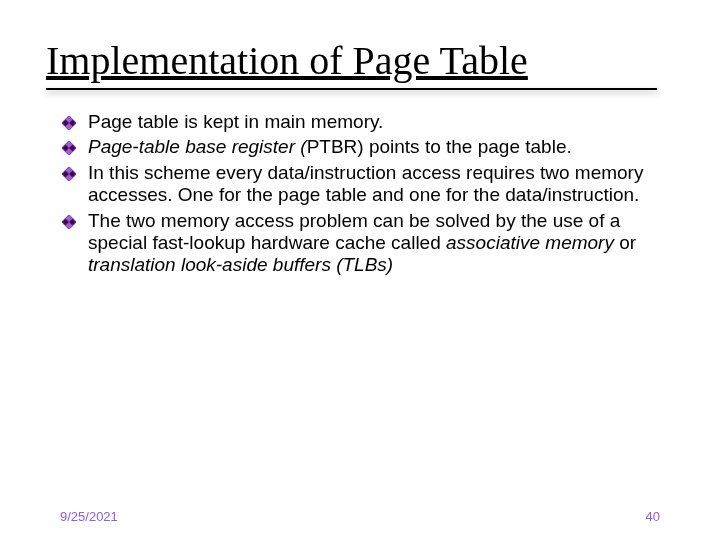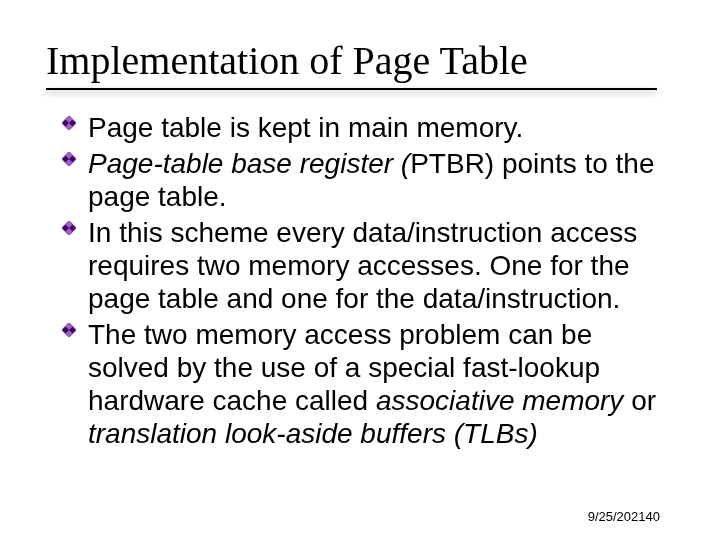--- a/index.html
+++ b/index.html
@@ -13,59 +13,60 @@
     overflow: hidden;
   }
   .slide {
     position: relative;
     width: 720px;
     height: 540px;
     box-sizing: border-box;
   }
   .title-wrap {
     padding: 40px 63px 6px 46px;
+    text-decoration: underline;
   }
   .title {
     font-family: "Times New Roman", Times, serif;
     font-size: 40px;
     line-height: 1.05;
     color: #000;
     font-weight: 400;
   }
   .underline {
     margin-top: 6px;
     border-bottom: 2px solid #000;
     box-shadow: 0 3px 6px rgba(0,0,0,0.35);
   }
   .content {
     padding: 12px 56px 0 88px;
-    font-size: 28px;
+    font-size: 19px;
     line-height: 1.18;
   }
   .bullet {
     position: relative;
     margin: 3px 0;
   }
   .bullet .marker {
     position: absolute;
     left: -26px;
     top: 5px;
     width: 14px;
     height: 14px;
   }
   .marker svg { display: block; }
   .footer {
     position: absolute;
     bottom: 16px;
     left: 60px;
     right: 60px;
     font-size: 13px;
-    color: #000000;
+    color: #8b5cf6;
     display: flex;
-    justify-content: flex-end;
+    justify-content: space-between;
   }
   em.term {
     font-style: italic;
   }
 </style>
 </head>
 <body>
 
 <div class="slide">
 

